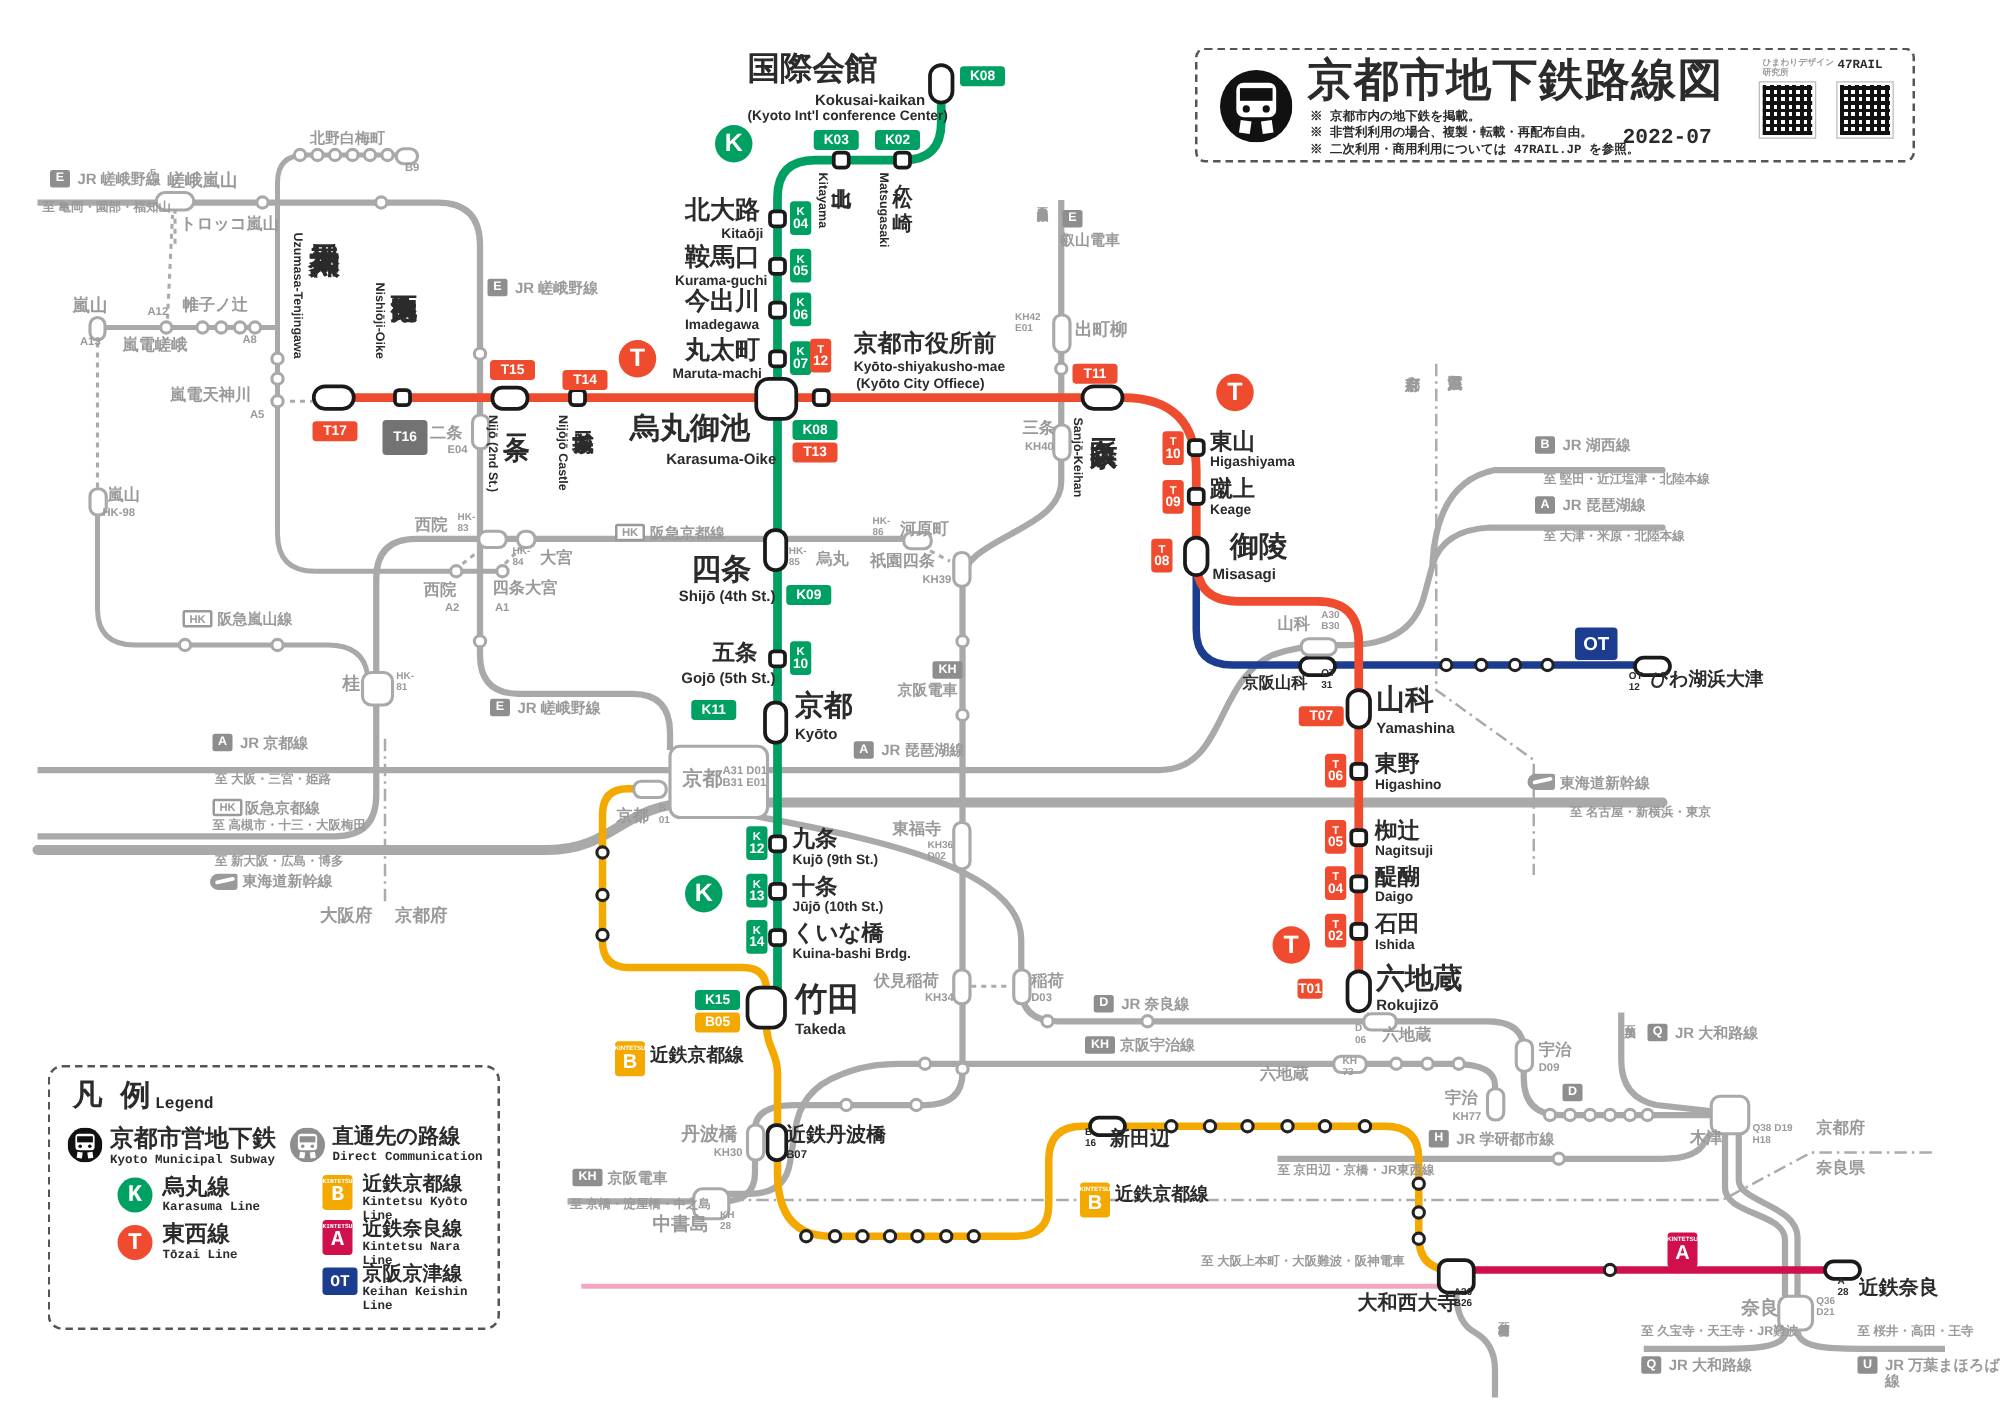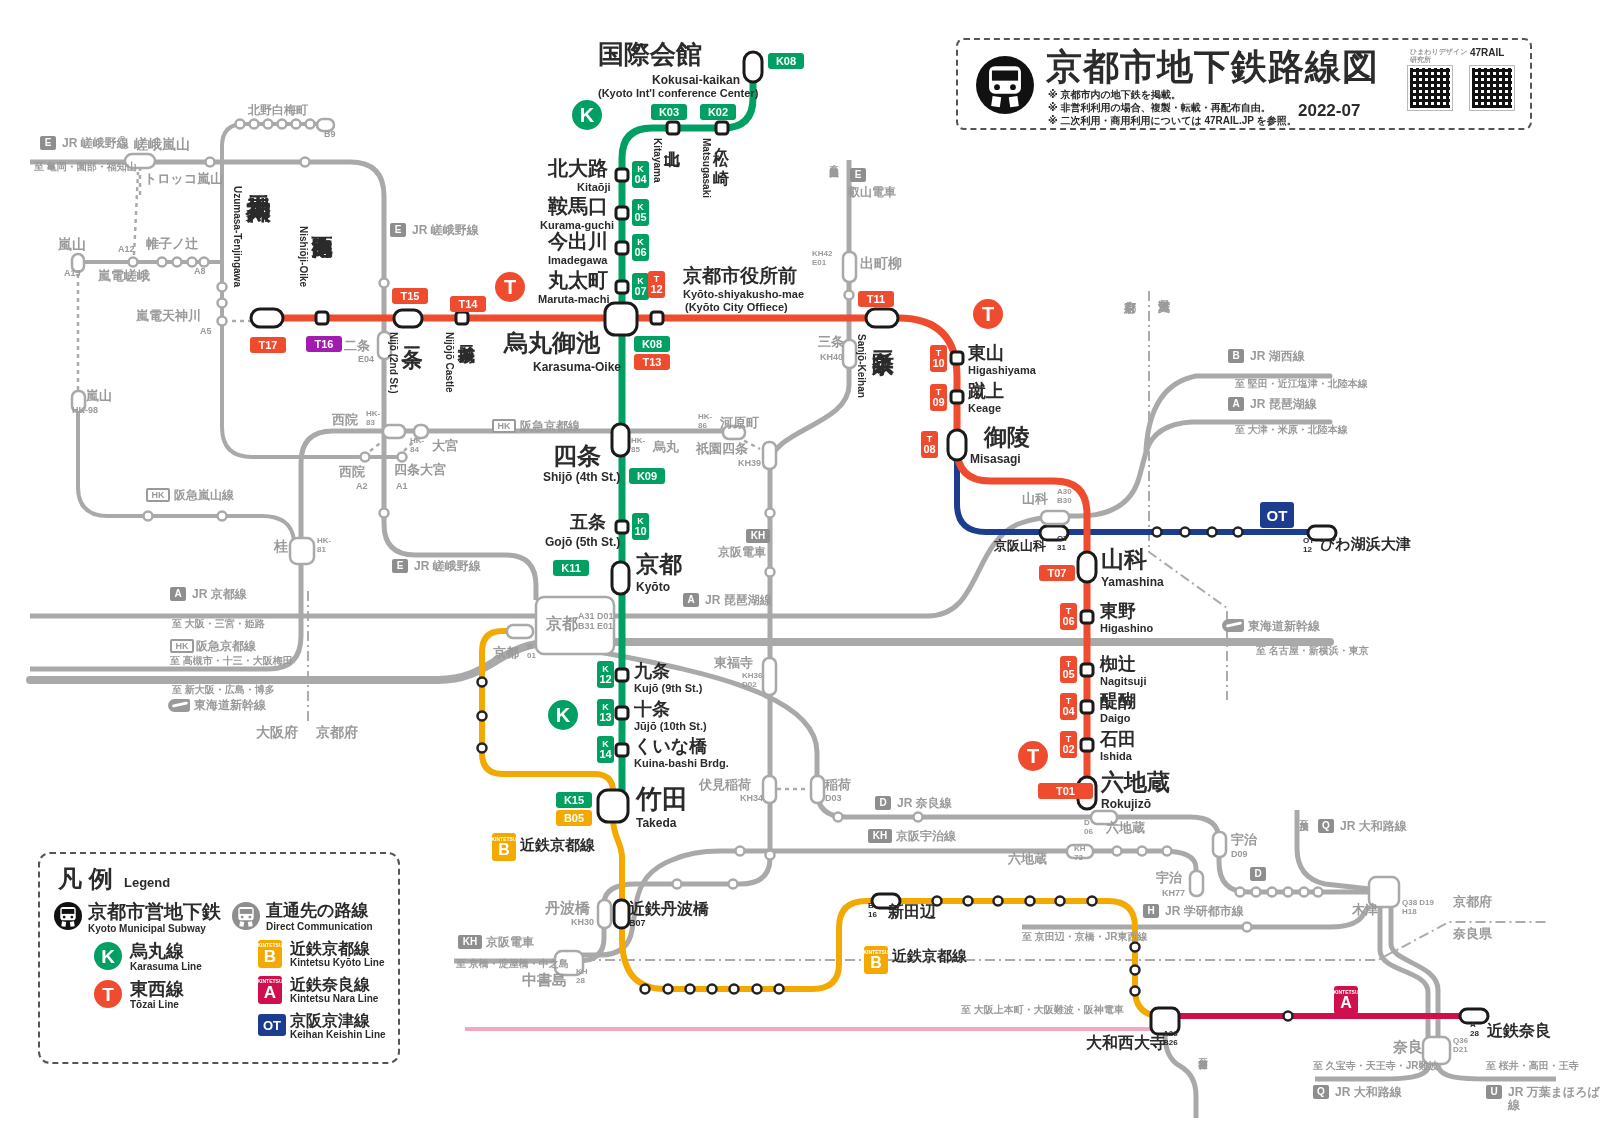--- a/index.html
+++ b/index.html
@@ -5,21 +5,21 @@
   html,body{margin:0;padding:0;background:#fff;}
   #stage{position:relative;width:1600px;height:1131px;background:#fff;overflow:hidden;
          font-family:"Liberation Sans","DejaVu Sans",sans-serif;}
   #rail-svg{position:absolute;left:0;top:0;}
   .lbl{position:absolute;font-weight:bold;color:#2b2b2b;white-space:pre-line;line-height:1.08;}
   .lbl.g{color:#9a9a9a;}
   .lbl.v{writing-mode:vertical-rl;text-orientation:mixed;line-height:1;}
   .badge{position:absolute;display:flex;align-items:center;justify-content:center;
          color:#fff;font-weight:bold;border-radius:3px;box-sizing:border-box;line-height:1;}
   .badge .b-col{display:flex;flex-direction:column;align-items:center;line-height:1;}
-  .box{position:absolute;border:2px dashed #555;border-radius:8px;background:#fff;box-sizing:border-box;}
+  .box{position:absolute;border:2px dashed #555;border-radius:8px;background:#fff;box-sizing:border-box;font-family:Liberation Mono, monospace;}
   .ticon{display:inline-block;vertical-align:middle;}
   .qr{position:absolute;width:40px;height:40px;
       background:repeating-linear-gradient(0deg,#111 0 3px,rgba(255,255,255,0) 3px 6px),
                  repeating-linear-gradient(90deg,#111 0 3px,#fff 3px 6px);
       border:2px solid #fff;outline:1px solid #bbb;}
   .shk{position:absolute;width:22px;height:13px;background:#9a9a9a;border-radius:8px 2px 3px 8px;
        overflow:hidden;}
   .shk:after{content:"";position:absolute;left:4px;top:4px;width:16px;height:3px;background:#fff;
        transform:rotate(-12deg);border-radius:2px;}
   .cc-ic{display:inline-flex;width:22px;height:22px;border:2px solid #111;border-radius:50%;
@@ -348,21 +348,21 @@
     <div class="lbl g" style="left: 324px; top: 130px; font-size: 9px;">B9</div>
     <div class="lbl g" style="left: 58px; top: 237px; font-size: 14px;">嵐山</div>
     <div class="lbl g" style="left: 64px; top: 269px; font-size: 9px;">A13</div>
     <div class="lbl g" style="left: 146px; top: 237px; font-size: 13px;">帷子ノ辻</div>
     <div class="lbl g" style="left: 118px; top: 245px; font-size: 9px;">A12</div>
     <div class="lbl g" style="left: 194px; top: 267px; font-size: 9px;">A8</div>
     <div class="lbl g" style="left: 98px; top: 269px; font-size: 13px;">嵐電嵯峨</div>
     <div class="lbl g" style="left: 136px; top: 309px; font-size: 13px;">嵐電天神川</div>
     <div class="lbl g" style="left: 200px; top: 327px; font-size: 9px;">A5</div>
     <div class="lbl g" style="left: 86px; top: 389px; font-size: 13px;">嵐山</div>
-    <div class="lbl g" style="left: 72px; top: 406px; font-size: 9px;">HK-98</div>
+    <div class="lbl g" style="left: 82px; top: 406px; font-size: 9px;">HK-98</div>
     <div class="lbl g" style="left: 174px; top: 489px; font-size: 12px;">阪急嵐山線</div>
     <div class="lbl g" style="left: 332px; top: 413px; font-size: 13px;">西院</div>
     <div class="lbl g" style="left: 366px; top: 410px; font-size: 8px;">HK-
 83</div>
     <div class="lbl g" style="left: 410px; top: 437px; font-size: 8px;">HK-
 84</div>
     <div class="lbl g" style="left: 432px; top: 439px; font-size: 13px;">大宮</div>
     <div class="lbl g" style="left: 339px; top: 465px; font-size: 13px;">西院</div>
     <div class="lbl g" style="left: 356px; top: 482px; font-size: 9px;">A2</div>
     <div class="lbl g" style="left: 394px; top: 463px; font-size: 13px;">四条大宮</div>
@@ -527,21 +527,21 @@
     </div>
     <div class="badge" style="left: 597px; top: 736px; width: 17px; height: 27px; background: rgb(0, 160, 99);">
       <span class="b-col">
         <span style="font-size:9px">K</span>
         <span style="font-size:11px">14</span>
       </span>
     </div>
     <div class="badge" style="left: 556px; top: 792px; width: 36px; height: 16px; background: rgb(0, 160, 99); font-size: 11px;">K15</div>
     <div class="badge" style="left: 556px; top: 810px; width: 36px; height: 16px; background: rgb(244, 169, 0); font-size: 11px;">B05</div>
     <div class="badge" style="left: 250px; top: 337px; width: 36px; height: 16px; background: rgb(239, 75, 46); font-size: 11px;">T17</div>
-    <div class="badge" style="left: 306px; top: 336px; width: 36px; height: 16px; background: #a21caf; font-size: 11px;">T16</div>
+    <div class="badge" style="left: 306px; top: 336px; width: 36px; height: 28px; background: #737373; font-size: 11px;">T16</div>
     <div class="badge" style="left: 392px; top: 288px; width: 36px; height: 16px; background: rgb(239, 75, 46); font-size: 11px;">T15</div>
     <div class="badge" style="left: 450px; top: 296px; width: 36px; height: 16px; background: rgb(239, 75, 46); font-size: 11px;">T14</div>
     <div class="badge" style="left: 648px; top: 271px; width: 17px; height: 27px; background: rgb(239, 75, 46);">
       <span class="b-col">
         <span style="font-size:9px">T</span>
         <span style="font-size:11px">12</span>
       </span>
     </div>
     <div class="badge" style="left: 858px; top: 291px; width: 36px; height: 16px; background: rgb(239, 75, 46); font-size: 11px;">T11</div>
     <div class="badge" style="left: 930px; top: 345px; width: 17px; height: 27px; background: rgb(239, 75, 46);">
@@ -580,21 +580,21 @@
         <span style="font-size:9px">T</span>
         <span style="font-size:11px">04</span>
       </span>
     </div>
     <div class="badge" style="left: 1060px; top: 731px; width: 17px; height: 27px; background: rgb(239, 75, 46);">
       <span class="b-col">
         <span style="font-size:9px">T</span>
         <span style="font-size:11px">02</span>
       </span>
     </div>
-    <div class="badge" style="left: 1038px; top: 783px; width: 55px; height: 16px; background: rgb(239, 75, 46); font-size: 11px;">T01</div>
+    <div class="badge" style="left: 1038px; top: 783px; width: 20px; height: 16px; background: rgb(239, 75, 46); font-size: 11px;">T01</div>
     <div class="badge" style="left: 1260px; top: 502px; width: 34px; height: 26px; background: rgb(28, 61, 143); font-size: 15px;">OT</div>
     <div class="badge" style="left: 492px; top: 833px; width: 24px; height: 28px; background: rgb(244, 169, 0);">
       <span class="b-col">
         <span style="font-size:5px">KINTETSU</span>
         <span style="font-size:16px">B</span>
       </span>
     </div>
     <div class="badge" style="left: 864px; top: 946px; width: 24px; height: 28px; background: rgb(244, 169, 0);">
       <span class="b-col">
         <span style="font-size:5px">KINTETSU</span>

